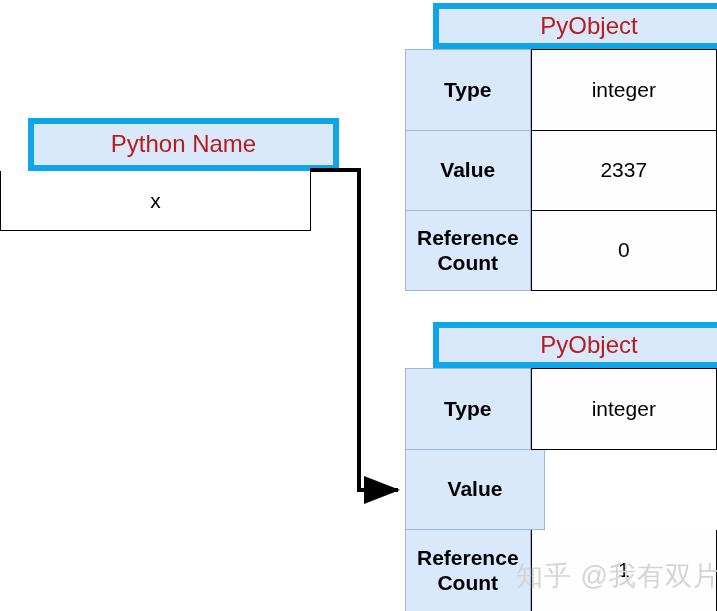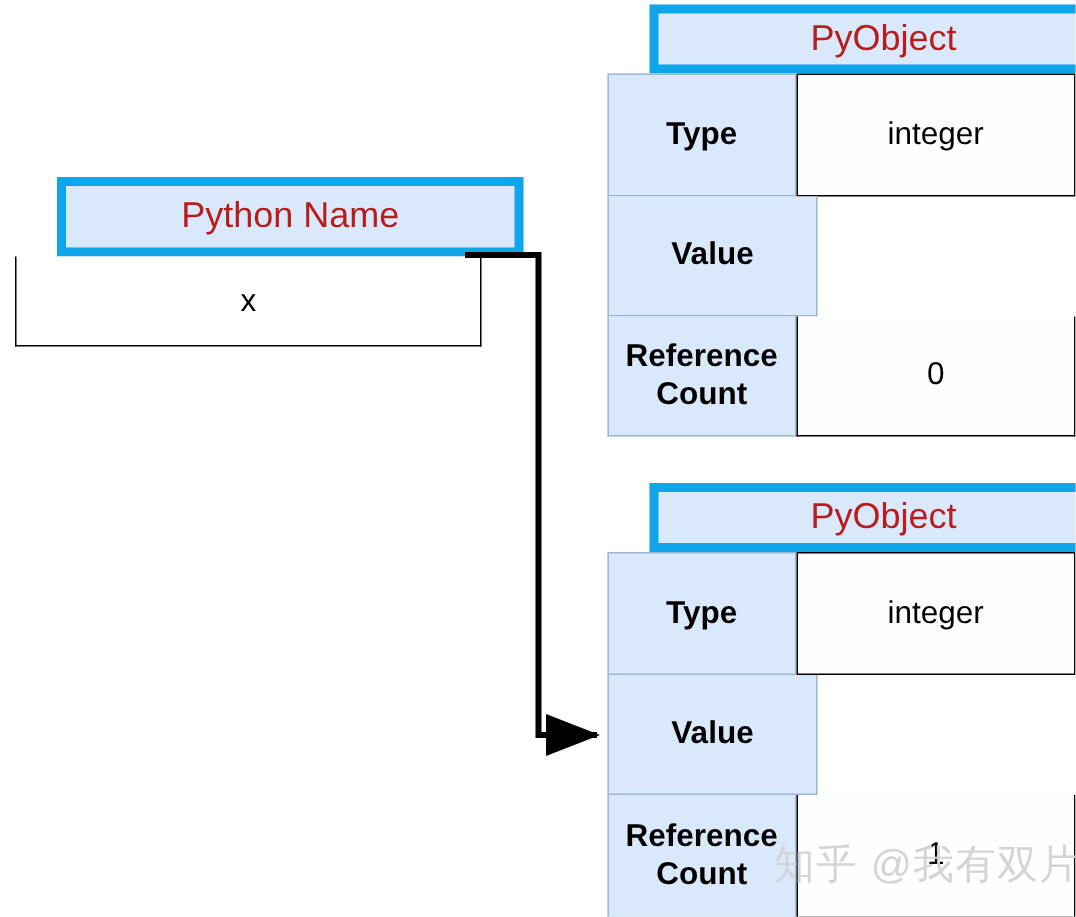--- a/index.html
+++ b/index.html
@@ -69,21 +69,21 @@
     line-height: 1.15;
     color: #000;
   }
 
   
   .node-row.first .cell-label { border-top: 1px solid #9bb7d4; }
   .node-row.first .cell-value { border-top: 1px solid #000000; }
 
   
   #python-name-node {
-    left: 10px;
+    left: 0px;
     top: 118px;
     width: 311px;
     height: 113px;
   }
   #python-name-node .node-header {
     width: 311px;
     height: 53px;
     font-size: 24px;
   }
   #python-name-node .name-value {
@@ -161,20 +161,21 @@
 <div class="node pyobject" id="pyobject-top">
   <div class="node-header">PyObject</div>
 
   <div class="node-row first row-type">
     <div class="cell-label">Type</div>
     <div class="cell-value">integer</div>
   </div>
 
   <div class="node-row row-value">
     <div class="cell-label">Value</div>
+    <div class="cell-value">2337</div>
   </div>
 
   <div class="node-row row-refcount">
     <div class="cell-label">Reference Count</div>
     <div class="cell-value">0</div>
   </div>
 </div>
 
 <div class="node pyobject" id="pyobject-bottom">
   <div class="node-header">PyObject</div>

